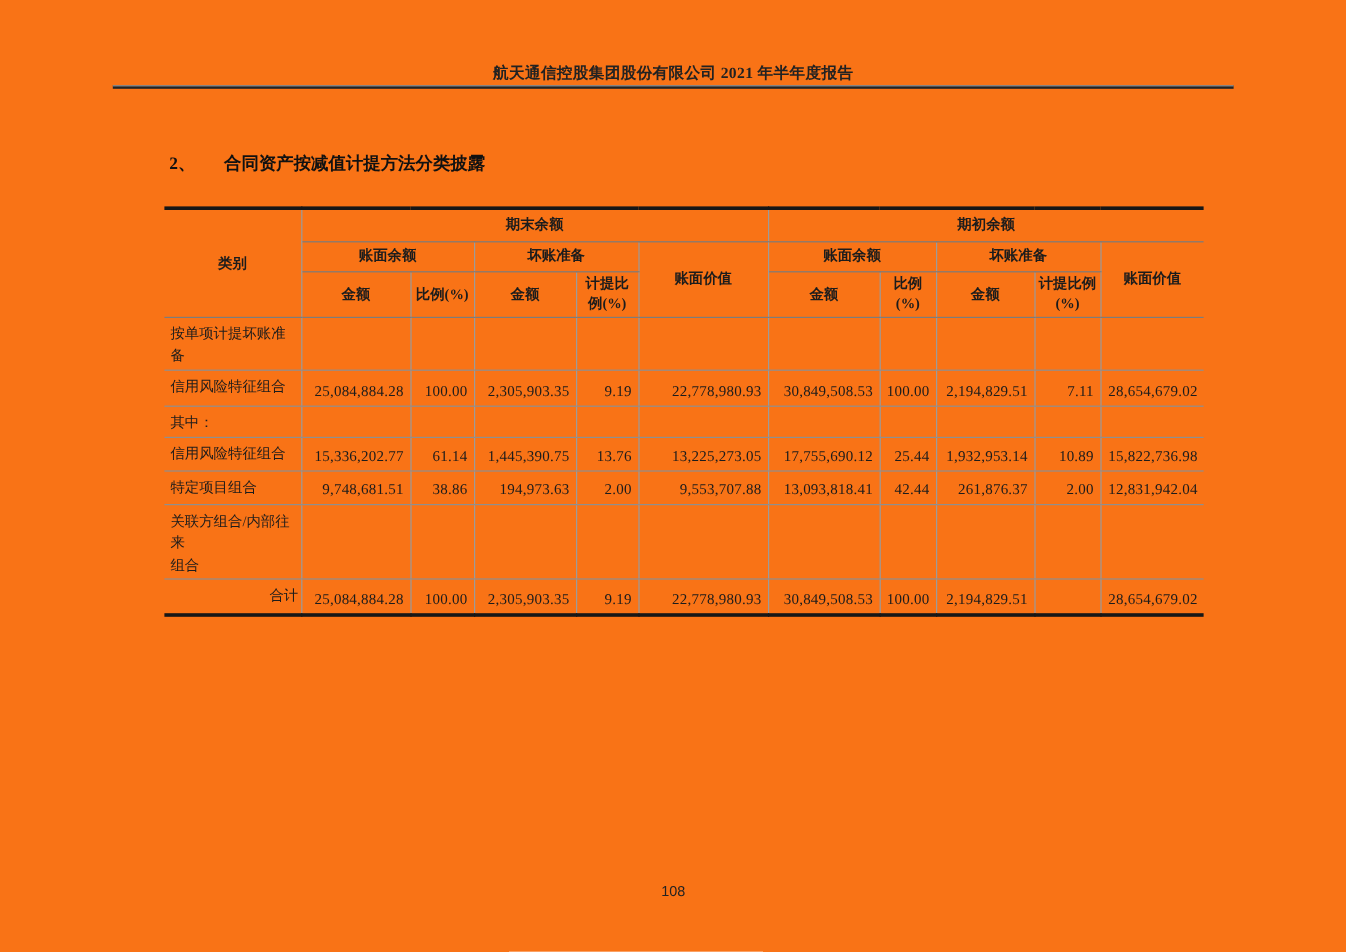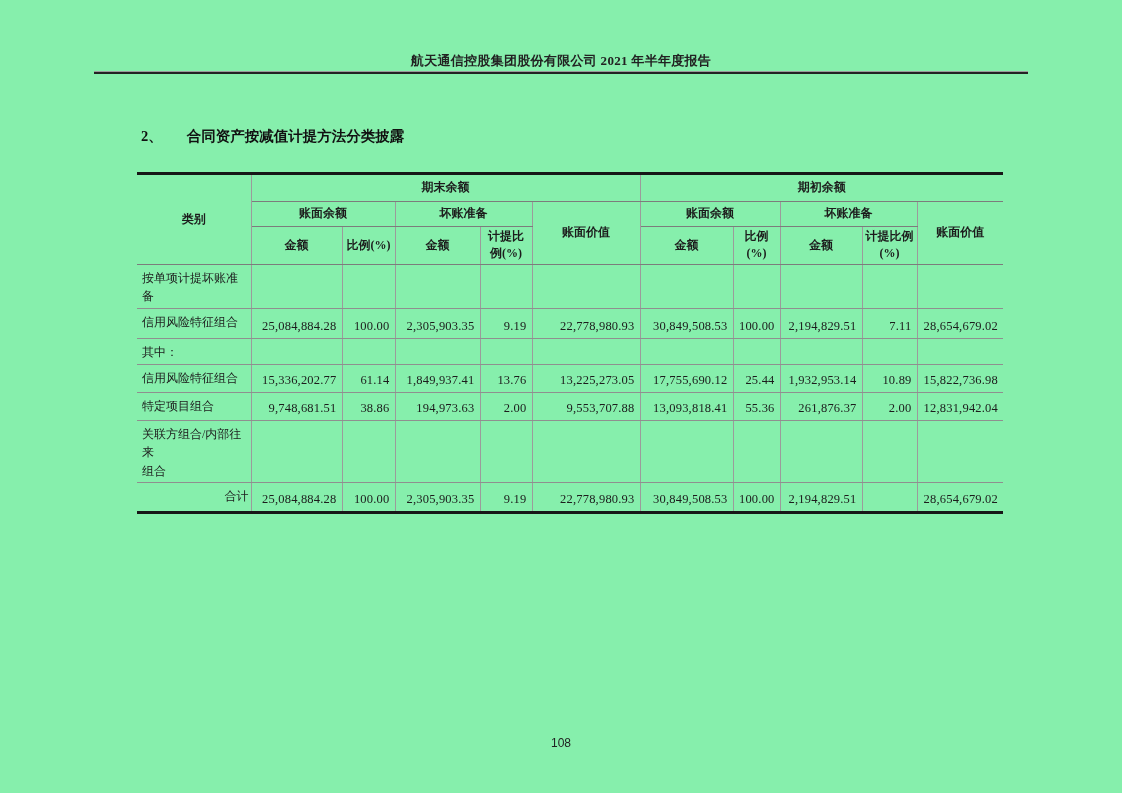--- a/index.html
+++ b/index.html
@@ -4,21 +4,21 @@
 <style>
   * { box-sizing: border-box; margin: 0; padding: 0; }
   html, body { background: #ffffff; }
   body {
     width: 1122px; height: 793px;
     font-family: "Liberation Serif", "DejaVu Serif", serif;
     color: #1c1c1c;
     position: relative;
     overflow: hidden;
   }
-  .page { position: absolute; inset: 0; background: #86efac; }
+  .page { position: absolute; inset: 0; background: #f97316; }
 
   
   .doc-header {
     position: absolute; top: 52px; left: 94px; width: 934px;
     text-align: center; font-size: 13px; font-weight: 600;
     letter-spacing: 0.3px; color: #222;
   }
   .header-rule {
     position: absolute; top: 71px; left: 94px; width: 934px;
     height: 3px; background: #232323; border-top: 1px solid #9a9a9a;
@@ -164,38 +164,38 @@
         <td class="num"></td>
         <td class="num"></td>
         <td class="num"></td>
         <td class="num"></td>
         <td class="num edge"></td>
       </tr>
       <tr class="rh28">
         <td class="cat">信用风险特征组合</td>
         <td class="num">15,336,202.77</td>
         <td class="num">61.14</td>
-        <td class="num">1,849,937.41</td>
+        <td class="num">1,445,390.75</td>
         <td class="num">13.76</td>
         <td class="num">13,225,273.05</td>
         <td class="num">17,755,690.12</td>
         <td class="num">25.44</td>
         <td class="num">1,932,953.14</td>
         <td class="num">10.89</td>
         <td class="num edge">15,822,736.98</td>
       </tr>
       <tr class="rh28">
         <td class="cat">特定项目组合</td>
         <td class="num">9,748,681.51</td>
         <td class="num">38.86</td>
         <td class="num">194,973.63</td>
         <td class="num">2.00</td>
         <td class="num">9,553,707.88</td>
         <td class="num">13,093,818.41</td>
-        <td class="num">55.36</td>
+        <td class="num">42.44</td>
         <td class="num">261,876.37</td>
         <td class="num">2.00</td>
         <td class="num edge">12,831,942.04</td>
       </tr>
       <tr class="rh37">
         <td class="cat">关联方组合/内部往来
 组合</td>
         <td class="num"></td>
         <td class="num"></td>
         <td class="num"></td>

